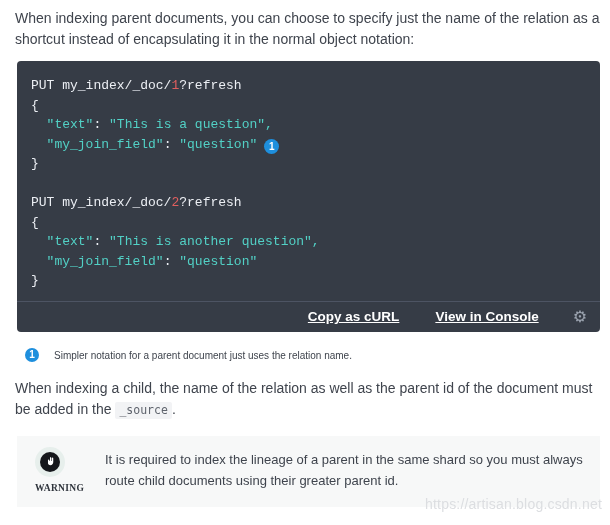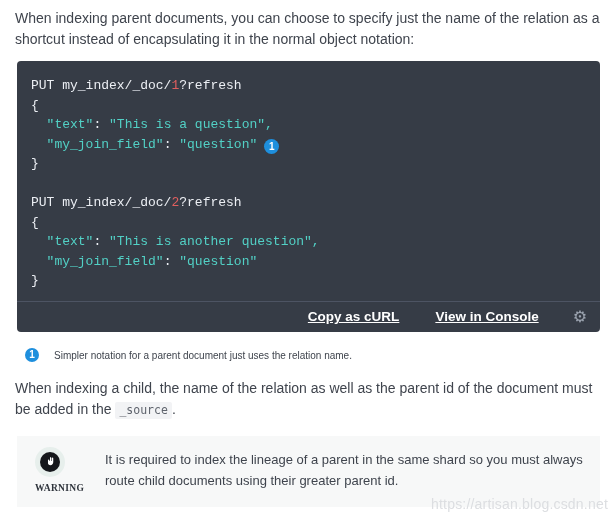--- a/index.html
+++ b/index.html
@@ -108,21 +108,21 @@
   .warning-label{
     margin-top:6px;font-size:9.5px;font-weight:700;
     letter-spacing:.3px;color:#2f343c;
   }
   .warning-text{
     flex:1;margin-left:14px;max-width:500px;
     font-size:13px;line-height:21.5px;color:var(--body-text);
     padding-top:2px;
   }
   .watermark{
-    position:absolute;right:2px;top:496px;
+    position:absolute;right:8px;top:496px;
     font-size:14px;color:var(--watermark-gray);
     letter-spacing:.2px;
   }
 </style>
 </head>
 <body>
 
 <div class="content">
 
   <p class="para">When indexing parent documents, you can choose to specify just the name of the relation as a shortcut instead of encapsulating it in the normal object notation:</p>

